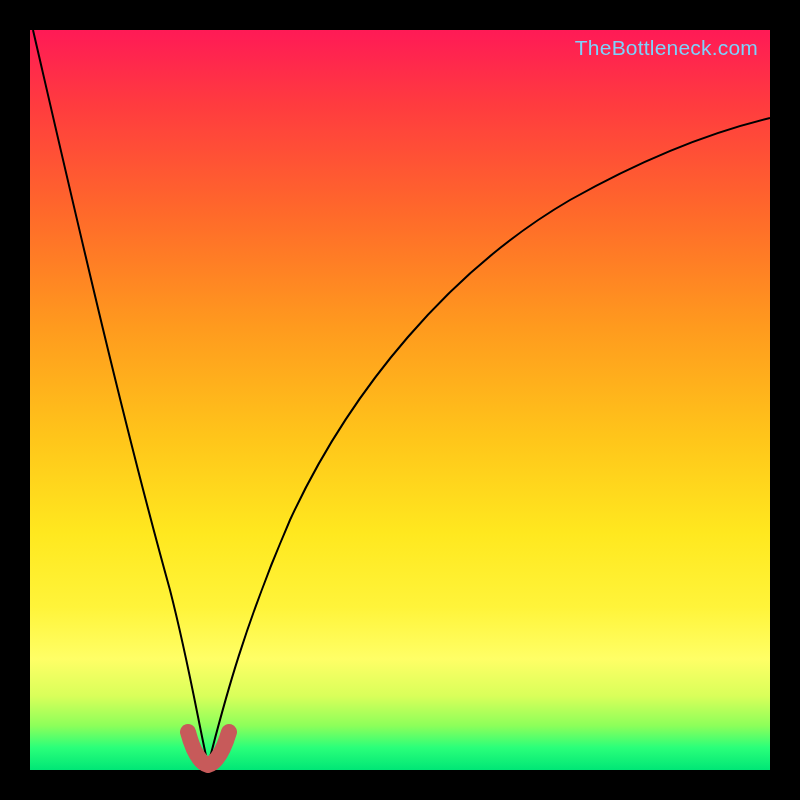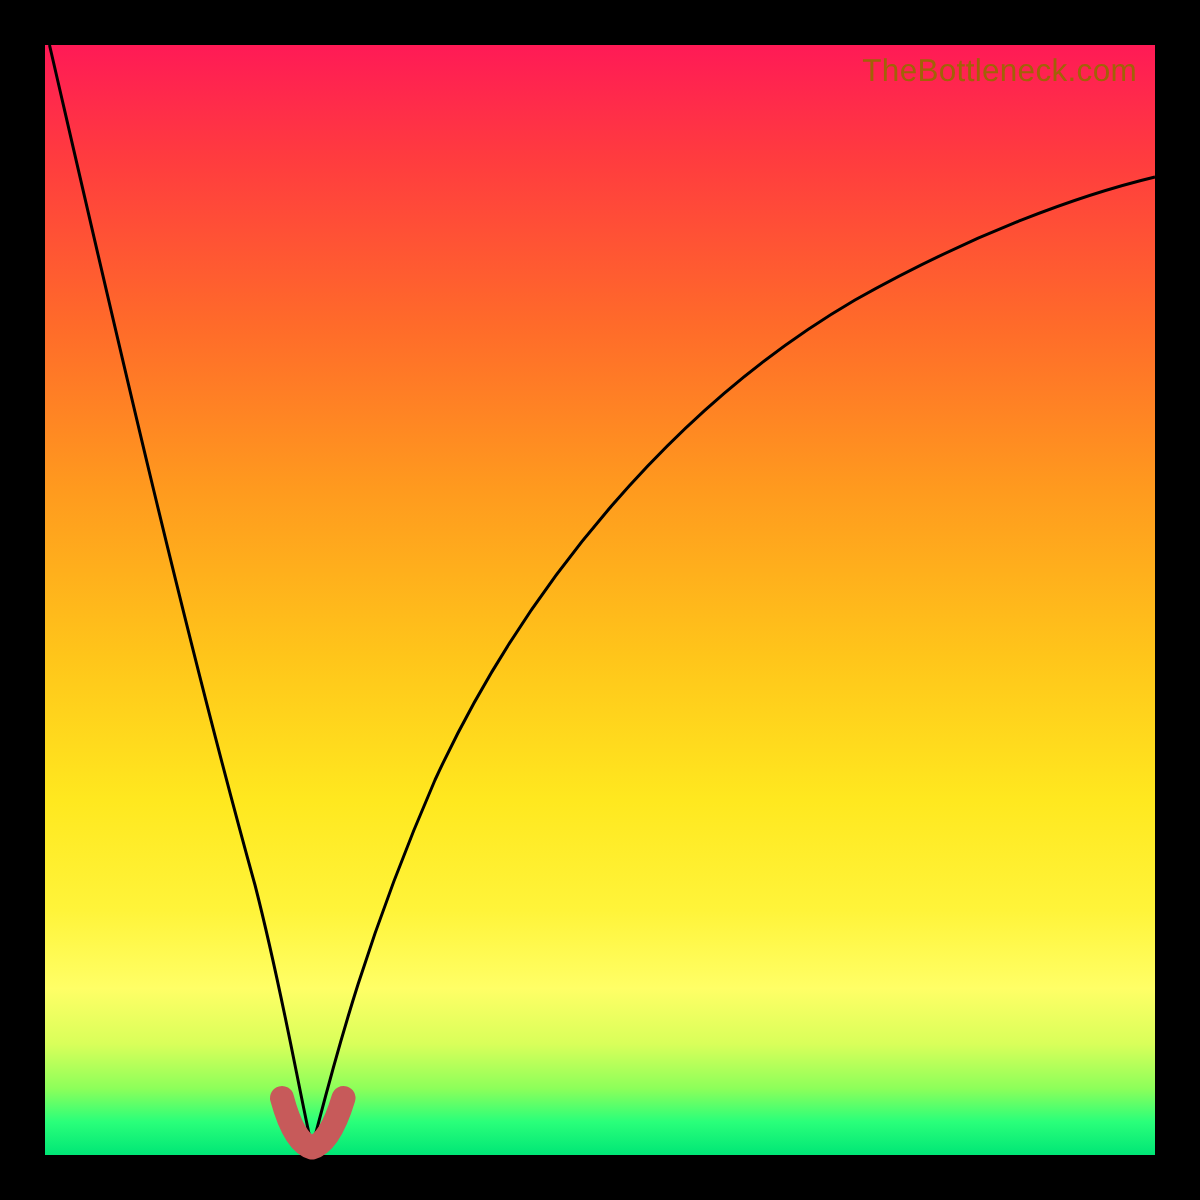--- a/index.html
+++ b/index.html
@@ -37,21 +37,21 @@
       #d9ff5a 90%,
       #8dff5a 94%,
       #2aff7a 97%,
       #00e676 100%
     );
   }
   .watermark {
     position: absolute;
     top: 6px;
     right: 12px;
-    color: #a16207;
+    color: #7dd3fc;
     font-size: 21px;
     font-weight: 500;
     letter-spacing: 0.2px;
   }
   svg.curves {
     position: absolute;
     left: 0;
     top: 0;
     width: 740px;
     height: 740px;

